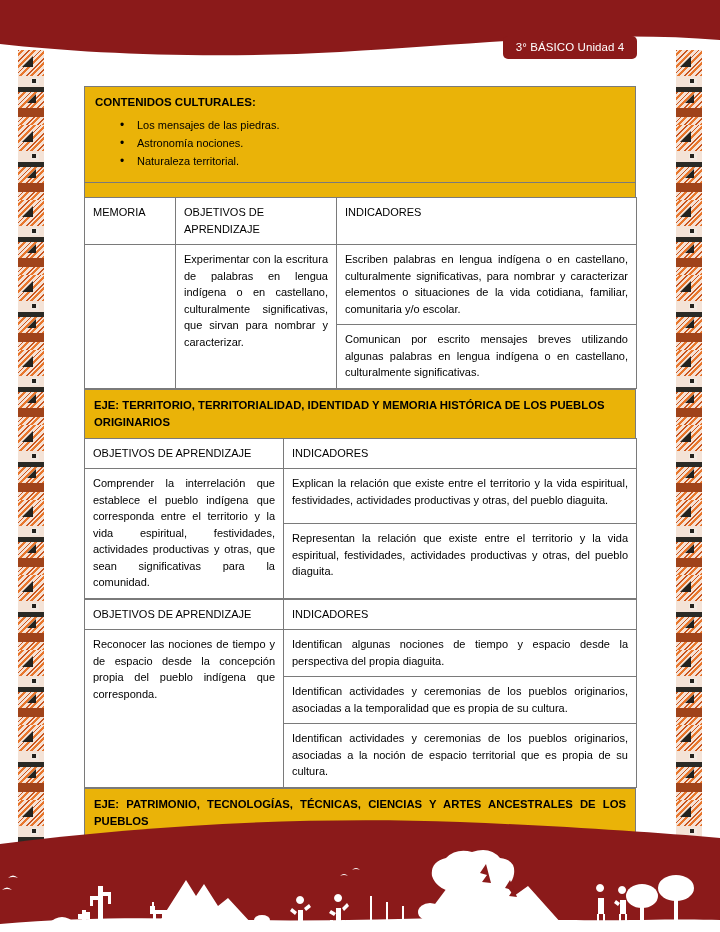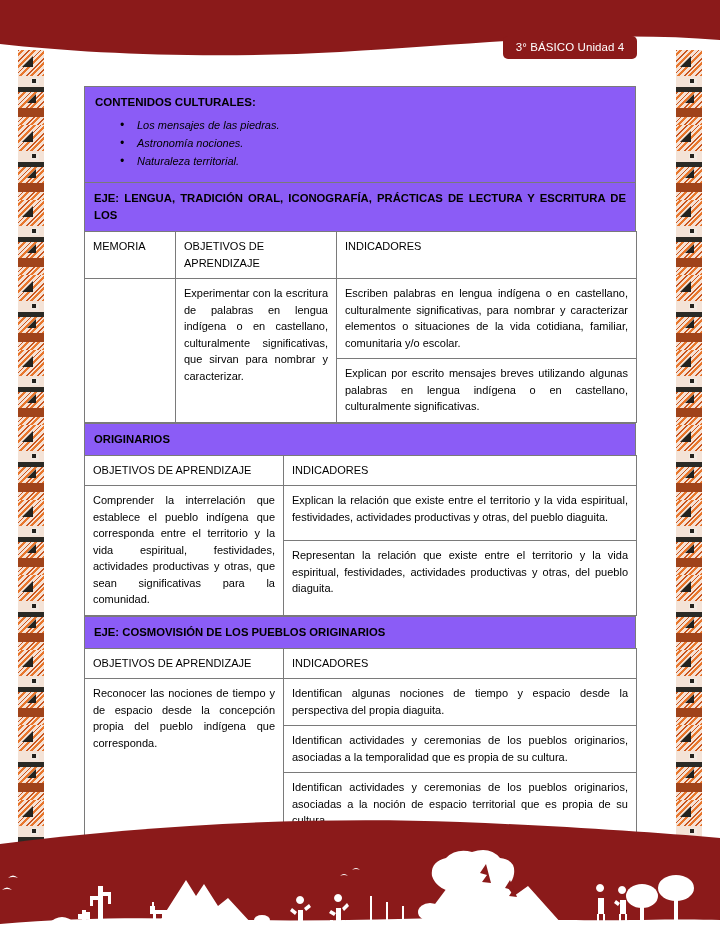--- a/index.html
+++ b/index.html
@@ -99,41 +99,40 @@
   }
 
   .block {
     border: 1px solid #7A7A7A;
     border-bottom: none;
     box-sizing: border-box;
   }
   .block.last { border-bottom: 1px solid #7A7A7A; }
 
   .peach {
-    background: #8b5cf6;
+    background: #eab308;
   }
 
   .cultural-box {
     padding: 9px 10px 12px 10px;
   }
   .cultural-title {
     font-weight: bold;
     font-size: 11.5px;
     margin-bottom: 8px;
   }
   .cultural-list {
     margin: 0;
     padding-left: 42px;
     list-style: none;
   }
   .cultural-list li {
     font-size: 11px;
     line-height: 18px;
     position: relative;
-    font-style: italic;
   }
   .cultural-list li:before {
     content: "\2022";
     position: absolute;
     left: -17px;
     font-size: 12px;
   }
 
   .eje-bar {
     padding: 7px 9px 7px 9px;
@@ -453,46 +452,46 @@
   <div class="block peach cultural-box">
     <div class="cultural-title">CONTENIDOS CULTURALES:</div>
     <ul class="cultural-list">
       <li>Los mensajes de las piedras.</li>
       <li>Astronomía nociones.</li>
       <li>Naturaleza territorial.</li>
     </ul>
   </div>
 
   <div class="block peach eje-bar">
-    <span>EJE: LENGUA, TRADICIÓN ORAL, ICONOGRAFÍA, PRÁCTICAS DE LECTURA Y ESCRITURA DE LOS</span>
   </div>
   <table class="grid">
     <colgroup>
         <col style="width:91px">
         <col style="width:161px">
         <col style="width:300px">
       </colgroup>
     <tbody>
       <tr>
         <th class="hdr-cell">MEMORIA</th>
         <th class="hdr-cell">OBJETIVOS DE APRENDIZAJE</th>
         <th class="hdr-cell">INDICADORES</th>
       </tr>
       <tr>
         <td rowspan="2"></td>
         <td rowspan="2">Experimentar con la escritura de palabras en lengua indígena o en castellano, culturalmente significativas, que sirvan para nombrar y caracterizar.</td>
         <td>Escriben palabras en lengua indígena o en castellano, culturalmente significativas, para nombrar y caracterizar elementos o situaciones de la vida cotidiana, familiar, comunitaria y/o escolar.</td>
       </tr>
       <tr>
-        <td>Explican por escrito mensajes breves utilizando algunas palabras en lengua indígena o en castellano, culturalmente significativas.</td>
+        <td>Comunican por escrito mensajes breves utilizando algunas palabras en lengua indígena o en castellano, culturalmente significativas.</td>
       </tr>
     </tbody>
   </table>
 
   <div class="block peach eje-bar">
+    <span>EJE: TERRITORIO, TERRITORIALIDAD, IDENTIDAD Y MEMORIA HISTÓRICA DE LOS PUEBLOS</span>
     <span>ORIGINARIOS</span>
   </div>
   <table class="grid">
     <colgroup>
         <col style="width:199px">
         <col style="width:353px">
       </colgroup>
     <tbody>
       <tr>
         <th class="hdr-cell">OBJETIVOS DE APRENDIZAJE</th>
@@ -501,23 +500,20 @@
       <tr>
         <td rowspan="2">Comprender la interrelación que establece el pueblo indígena que corresponda entre el territorio y la vida espiritual, festividades, actividades productivas y otras, que sean significativas para la comunidad.</td>
         <td>Explican la relación que existe entre el territorio y la vida espiritual, festividades, actividades productivas y otras, del pueblo diaguita.</td>
       </tr>
       <tr>
         <td>Representan la relación que existe entre el territorio y la vida espiritual, festividades, actividades productivas y otras, del pueblo diaguita.</td>
       </tr>
     </tbody>
   </table>
 
-  <div class="block peach eje-bar">
-    <span>EJE: COSMOVISIÓN DE LOS PUEBLOS ORIGINARIOS</span>
-  </div>
   <table class="grid">
     <colgroup>
         <col style="width:199px">
         <col style="width:353px">
       </colgroup>
     <tbody>
       <tr>
         <th class="hdr-cell">OBJETIVOS DE APRENDIZAJE</th>
         <th class="hdr-cell">INDICADORES</th>
       </tr>

